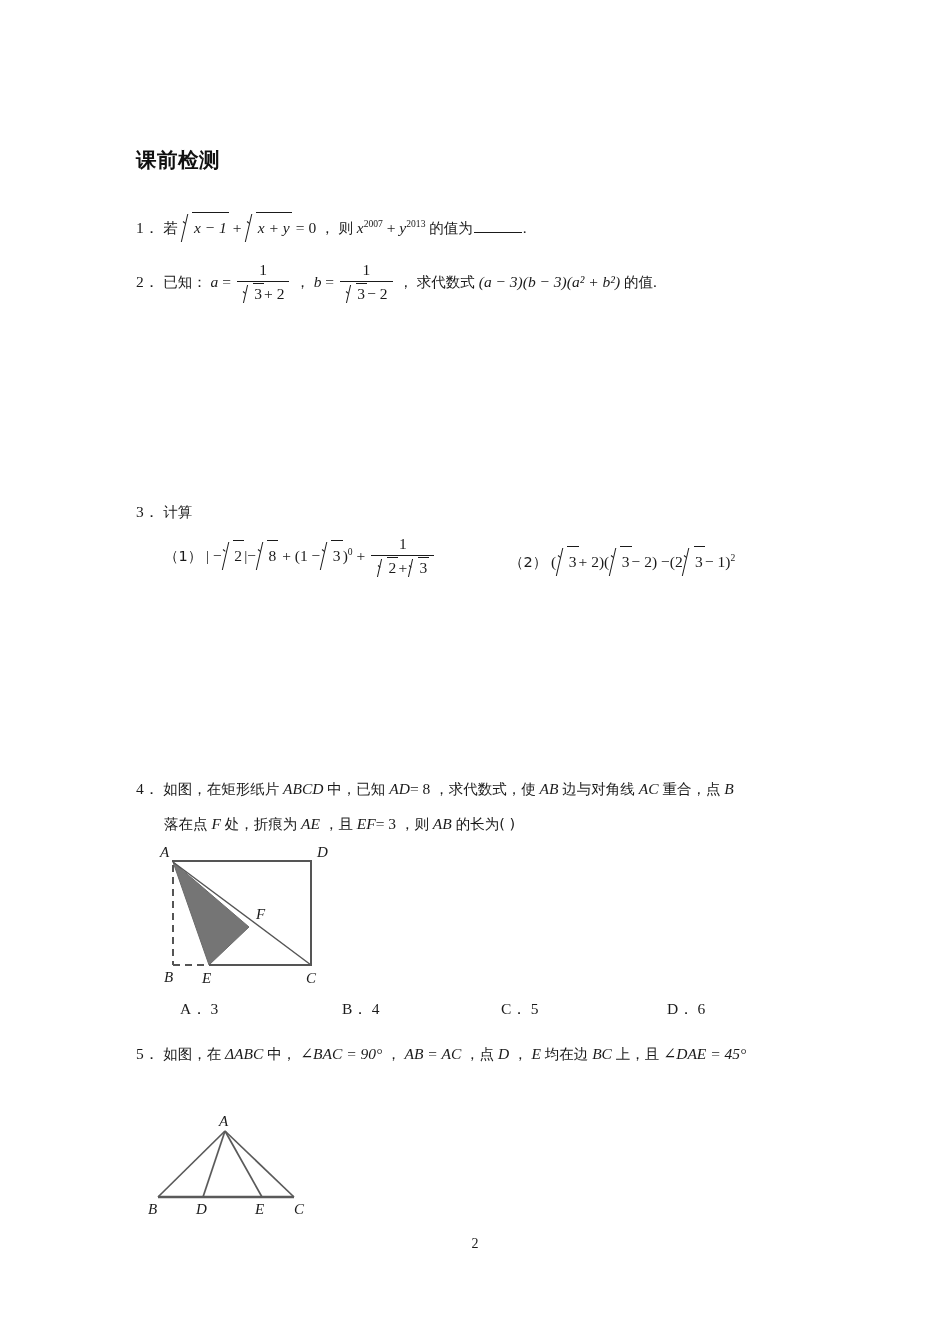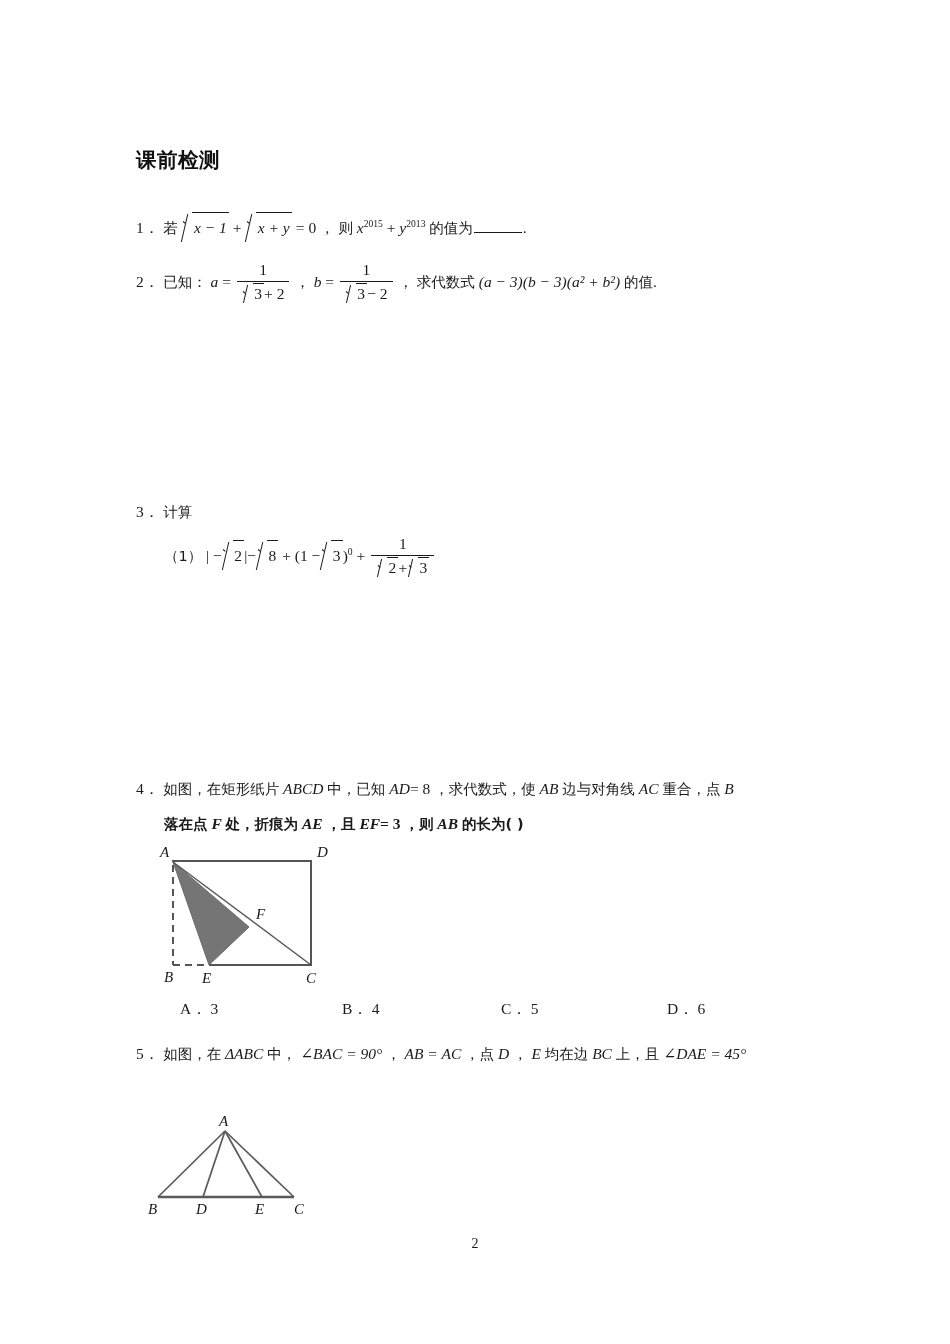--- a/index.html
+++ b/index.html
@@ -172,21 +172,21 @@
 
   <div class="problem" style="left:136px; top:212px;">
     <span class="pnum">1．</span>
     <span class="cjk">若</span>
     <span class="rad"><span class="radc mathit">x − 1</span></span>
     <span class="mathrm">+</span>
     <span class="rad"><span class="radc mathit">x + y</span></span>
     <span class="mathrm">= 0</span>
     <span class="cjk">，</span>
     <span class="cjk">则</span>
-    <span class="mathit">x</span><sup class="expr">2015</sup>
+    <span class="mathit">x</span><sup class="expr">2007</sup>
     <span class="mathrm">+</span>
     <span class="mathit">y</span><sup class="expr">2013</sup>
     <span class="cjk">的值为</span><span class="blank"></span><span class="mathrm">.</span>
   </div>
 
   <div class="problem" style="left:136px; top:263px;">
     <span class="pnum">2．</span>
     <span class="cjk">已知：</span>
     <span class="mathit">a</span>
     <span class="mathrm">=</span>
@@ -216,36 +216,41 @@
     <span class="cjk">（1）</span>
     <span class="mathrm">| −</span><span class="rad"><span class="radc mathrm">2</span></span><span class="mathrm">|</span><span class="mathrm">−</span><span class="rad"><span class="radc mathrm">8</span></span>
     <span class="mathrm">+ (1 −</span><span class="rad"><span class="radc mathrm">3</span></span><span class="mathrm">)</span><sup class="expr">0</sup>
     <span class="mathrm">+</span>
     <span class="frac">
       <span class="num mathrm">1</span>
       <span class="den"><span class="rad"><span class="radc mathrm">2</span></span><span class="mathrm">+</span><span class="rad"><span class="radc mathrm">3</span></span></span>
     </span>
   </div>
 
+  <div class="problem" style="left:509px; top:546px;">
+    <span class="cjk">（2）</span>
+    <span class="mathrm">(</span><span class="rad"><span class="radc mathrm">3</span></span><span class="mathrm">+ 2)(</span><span class="rad"><span class="radc mathrm">3</span></span><span class="mathrm">− 2)</span>
+    <span class="mathrm">−</span><span class="mathrm">(2</span><span class="rad"><span class="radc mathrm">3</span></span><span class="mathrm">− 1)</span><sup class="expr">2</sup>
+  </div>
 
   <div class="problem" style="left:136px; top:775px;">
     <span class="pnum">4．</span>
     <span class="cjk">如图，在矩形纸片</span>
     <span class="mathit">ABCD</span>
     <span class="cjk">中，已知</span>
     <span class="mathit">AD</span><span class="mathrm">= 8</span>
     <span class="cjk">，求代数式，使</span>
     <span class="mathit">AB</span>
     <span class="cjk">边与对角线</span>
     <span class="mathit">AC</span>
     <span class="cjk">重合，点</span>
     <span class="mathit">B</span>
   </div>
 
-  <div class="problem" style="left:164px; top:810px;font-weight:bold;">
+  <div class="problem" style="left:164px; top:810px;">
     <span class="cjk">落在点</span>
     <span class="mathit">F</span>
     <span class="cjk">处，折痕为</span>
     <span class="mathit">AE</span>
     <span class="cjk">，且</span>
     <span class="mathit">EF</span><span class="mathrm">= 3</span>
     <span class="cjk">，则</span>
     <span class="mathit">AB</span>
     <span class="cjk">的长为(      )</span>
   </div>

